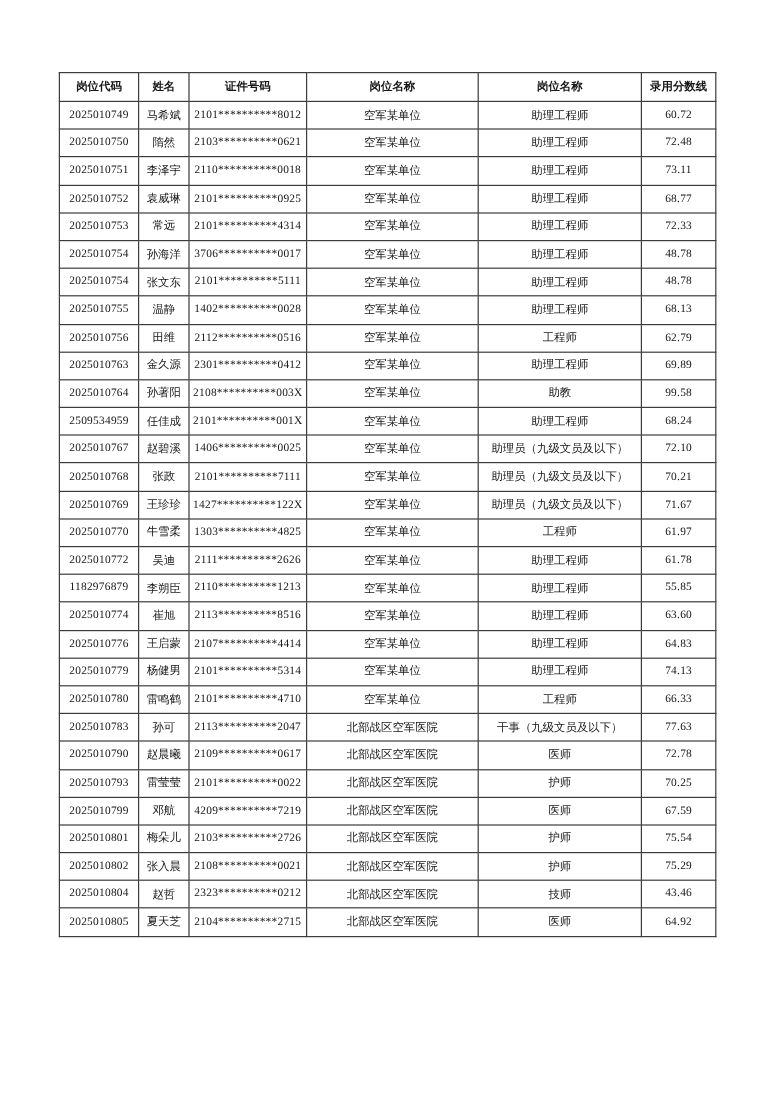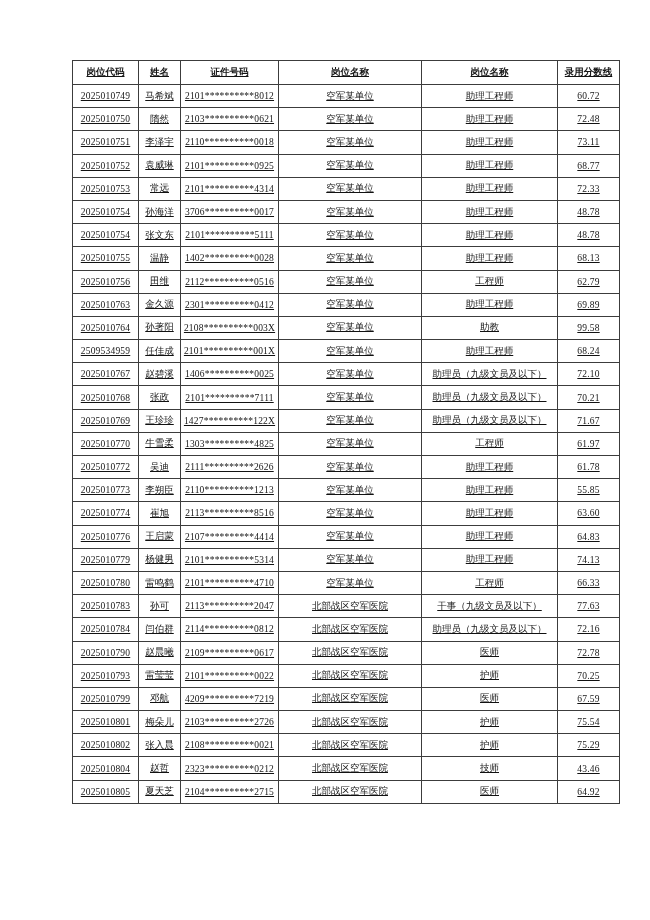--- a/index.html
+++ b/index.html
@@ -16,26 +16,25 @@
   }
   .page {
     position: absolute;
     left: 0; top: 0;
     width: 650px; height: 920px;
     background: #ffffff;
     overflow: hidden;
   }
   table.roster {
     position: absolute;
-    left: 72px;
+    left: 49px;
     top: 60px;
     width: 547px;
     border-collapse: collapse;
     table-layout: fixed;
-    text-decoration: underline;
   }
   table.roster th,
   table.roster td {
     border: 1px solid #3c3c3c;
     text-align: center;
     vertical-align: middle;
     padding: 0 1px;
     overflow: hidden;
     white-space: nowrap;
   }
@@ -216,21 +215,21 @@
         </tr>
         <tr data-name="table-row">
           <td data-name="cell-position_code">2025010772</td>
           <td data-name="cell-name">吴迪</td>
           <td data-name="cell-id_number">2111**********2626</td>
           <td data-name="cell-unit_name">空军某单位</td>
           <td data-name="cell-position_name">助理工程师</td>
           <td data-name="cell-admission_score">61.78</td>
         </tr>
         <tr data-name="table-row">
-          <td data-name="cell-position_code">2025010773</td>
+          <td data-name="cell-position_code">1182976879</td>
           <td data-name="cell-name">李朔臣</td>
           <td data-name="cell-id_number">2110**********1213</td>
           <td data-name="cell-unit_name">空军某单位</td>
           <td data-name="cell-position_name">助理工程师</td>
           <td data-name="cell-admission_score">55.85</td>
         </tr>
         <tr data-name="table-row">
           <td data-name="cell-position_code">2025010774</td>
           <td data-name="cell-name">崔旭</td>
           <td data-name="cell-id_number">2113**********8516</td>
@@ -262,28 +261,20 @@
           <td data-name="cell-position_name">工程师</td>
           <td data-name="cell-admission_score">66.33</td>
         </tr>
         <tr data-name="table-row">
           <td data-name="cell-position_code">2025010783</td>
           <td data-name="cell-name">孙可</td>
           <td data-name="cell-id_number">2113**********2047</td>
           <td data-name="cell-unit_name">北部战区空军医院</td>
           <td data-name="cell-position_name">干事（九级文员及以下）</td>
           <td data-name="cell-admission_score">77.63</td>
-        </tr>
-        <tr data-name="table-row">
-          <td data-name="cell-position_code">2025010784</td>
-          <td data-name="cell-name">闫伯群</td>
-          <td data-name="cell-id_number">2114**********0812</td>
-          <td data-name="cell-unit_name">北部战区空军医院</td>
-          <td data-name="cell-position_name">助理员（九级文员及以下）</td>
-          <td data-name="cell-admission_score">72.16</td>
         </tr>
         <tr data-name="table-row">
           <td data-name="cell-position_code">2025010790</td>
           <td data-name="cell-name">赵晨曦</td>
           <td data-name="cell-id_number">2109**********0617</td>
           <td data-name="cell-unit_name">北部战区空军医院</td>
           <td data-name="cell-position_name">医师</td>
           <td data-name="cell-admission_score">72.78</td>
         </tr>
         <tr data-name="table-row">

